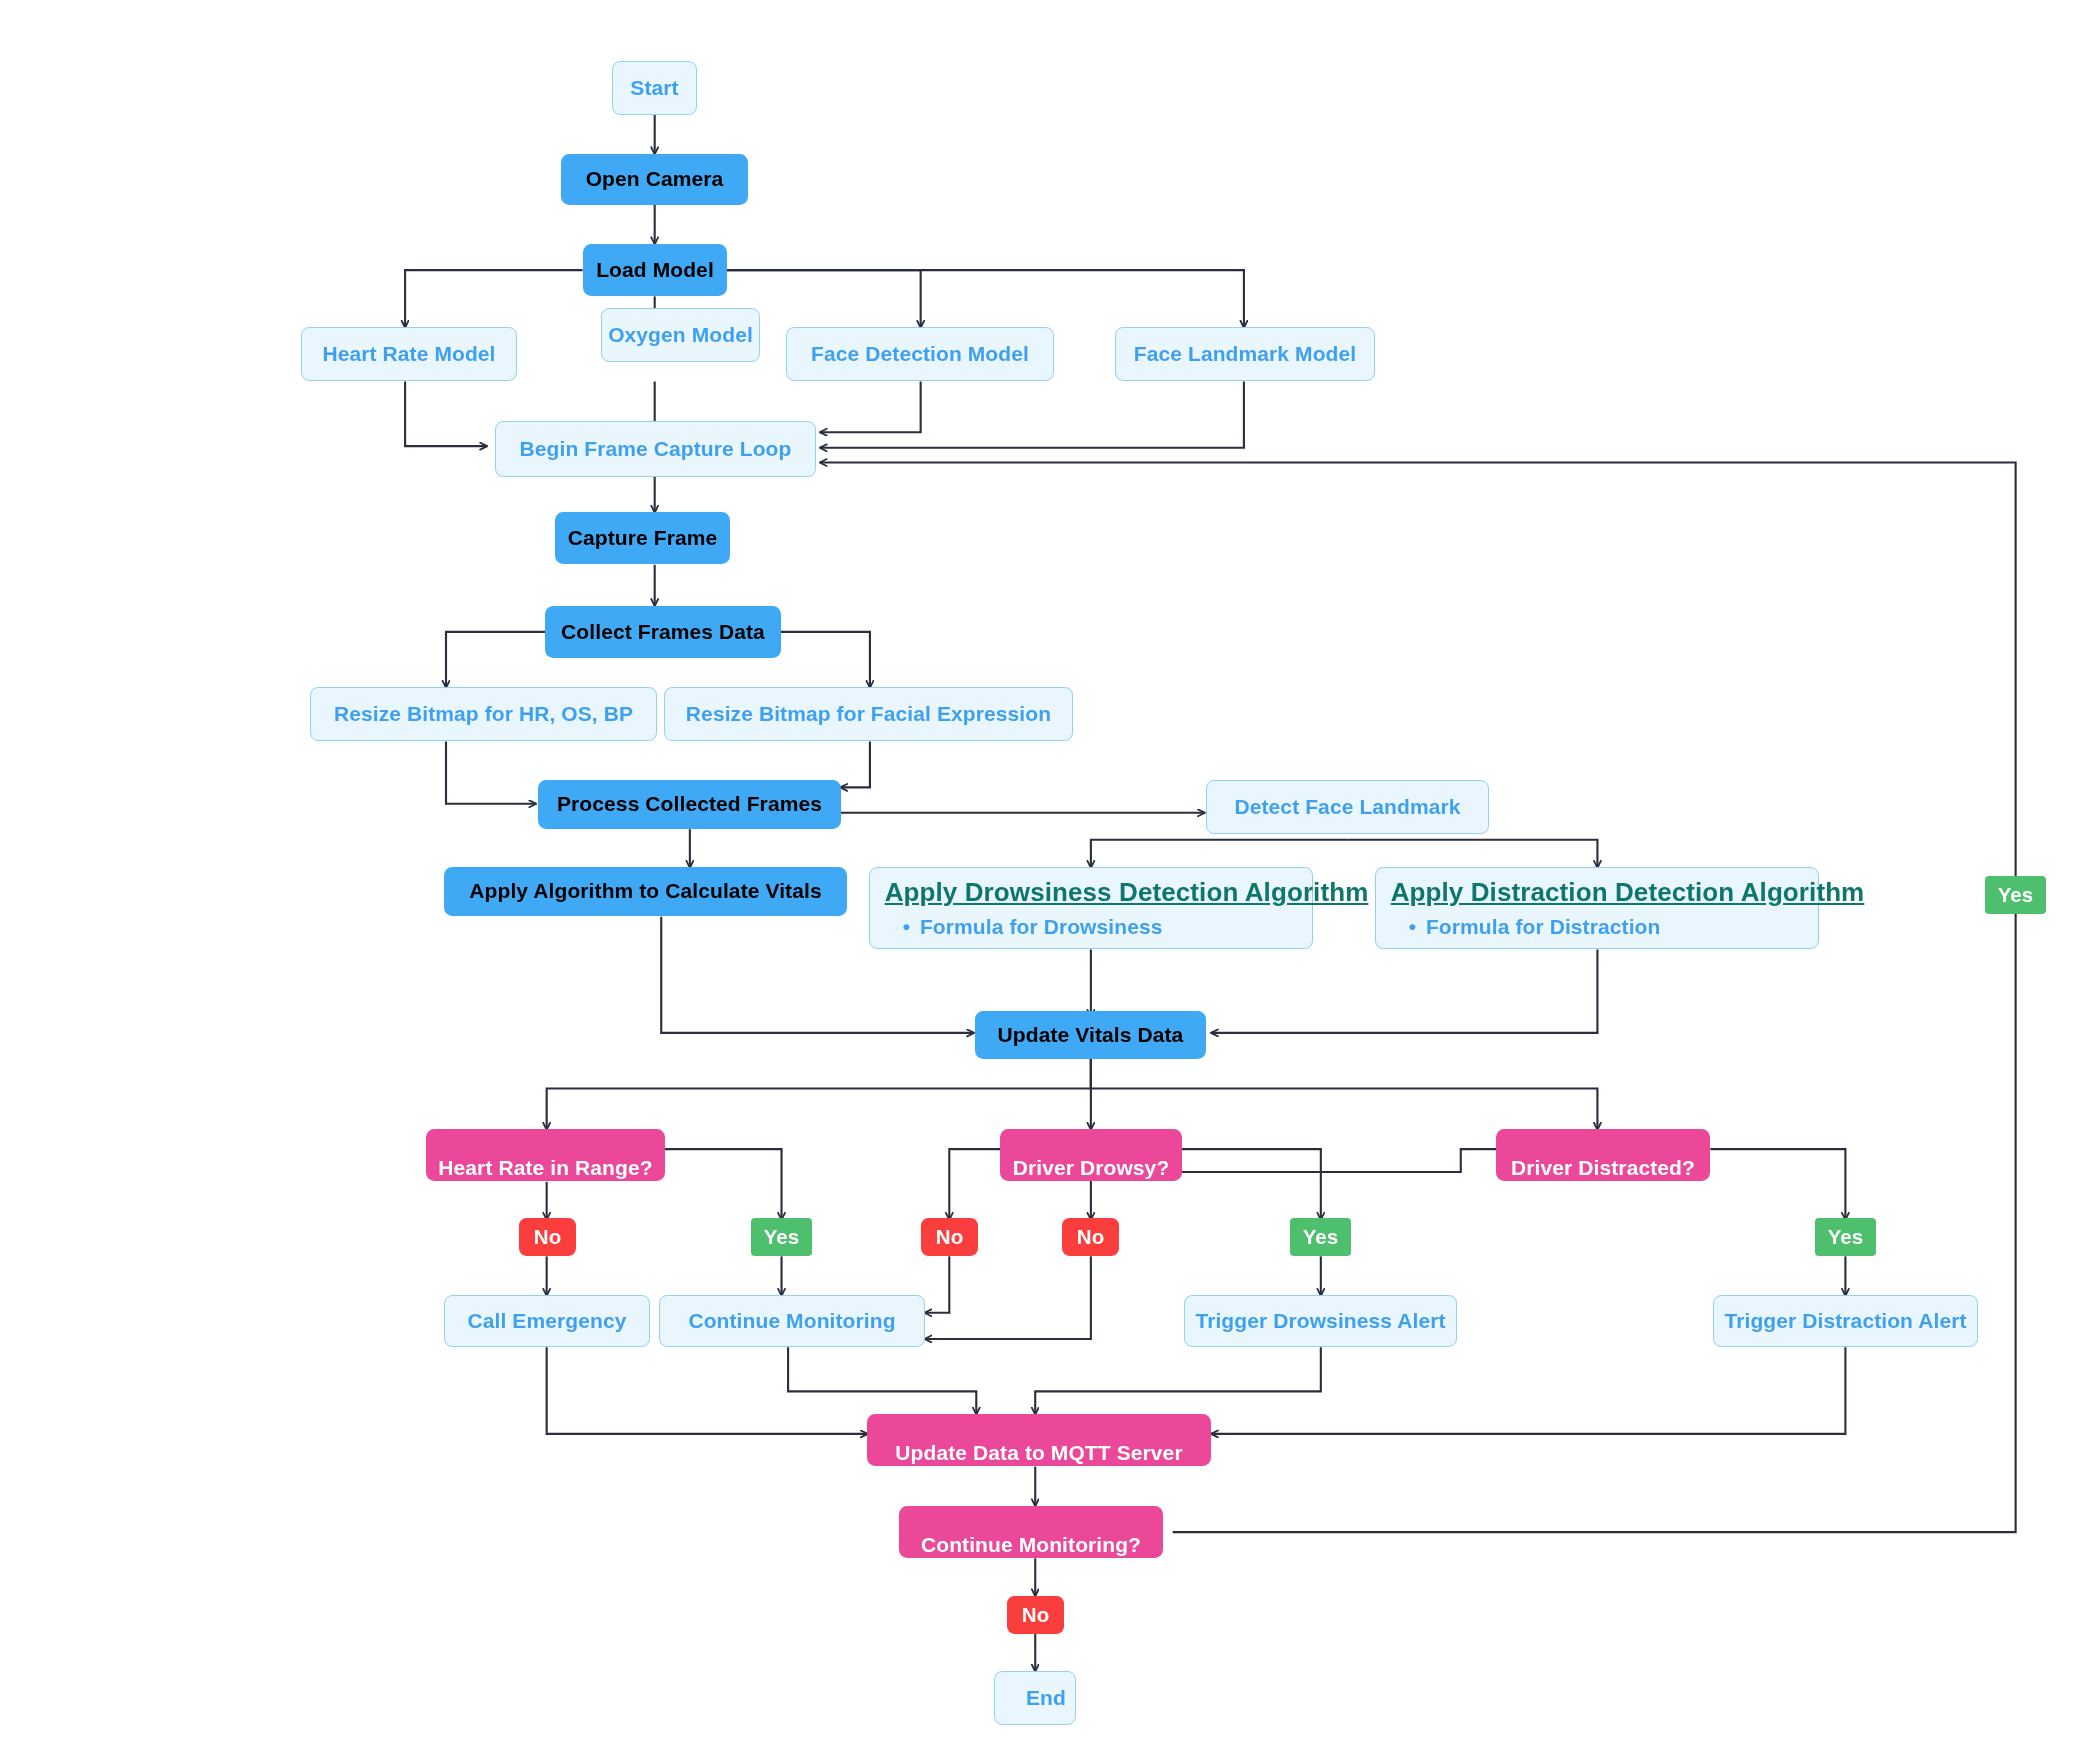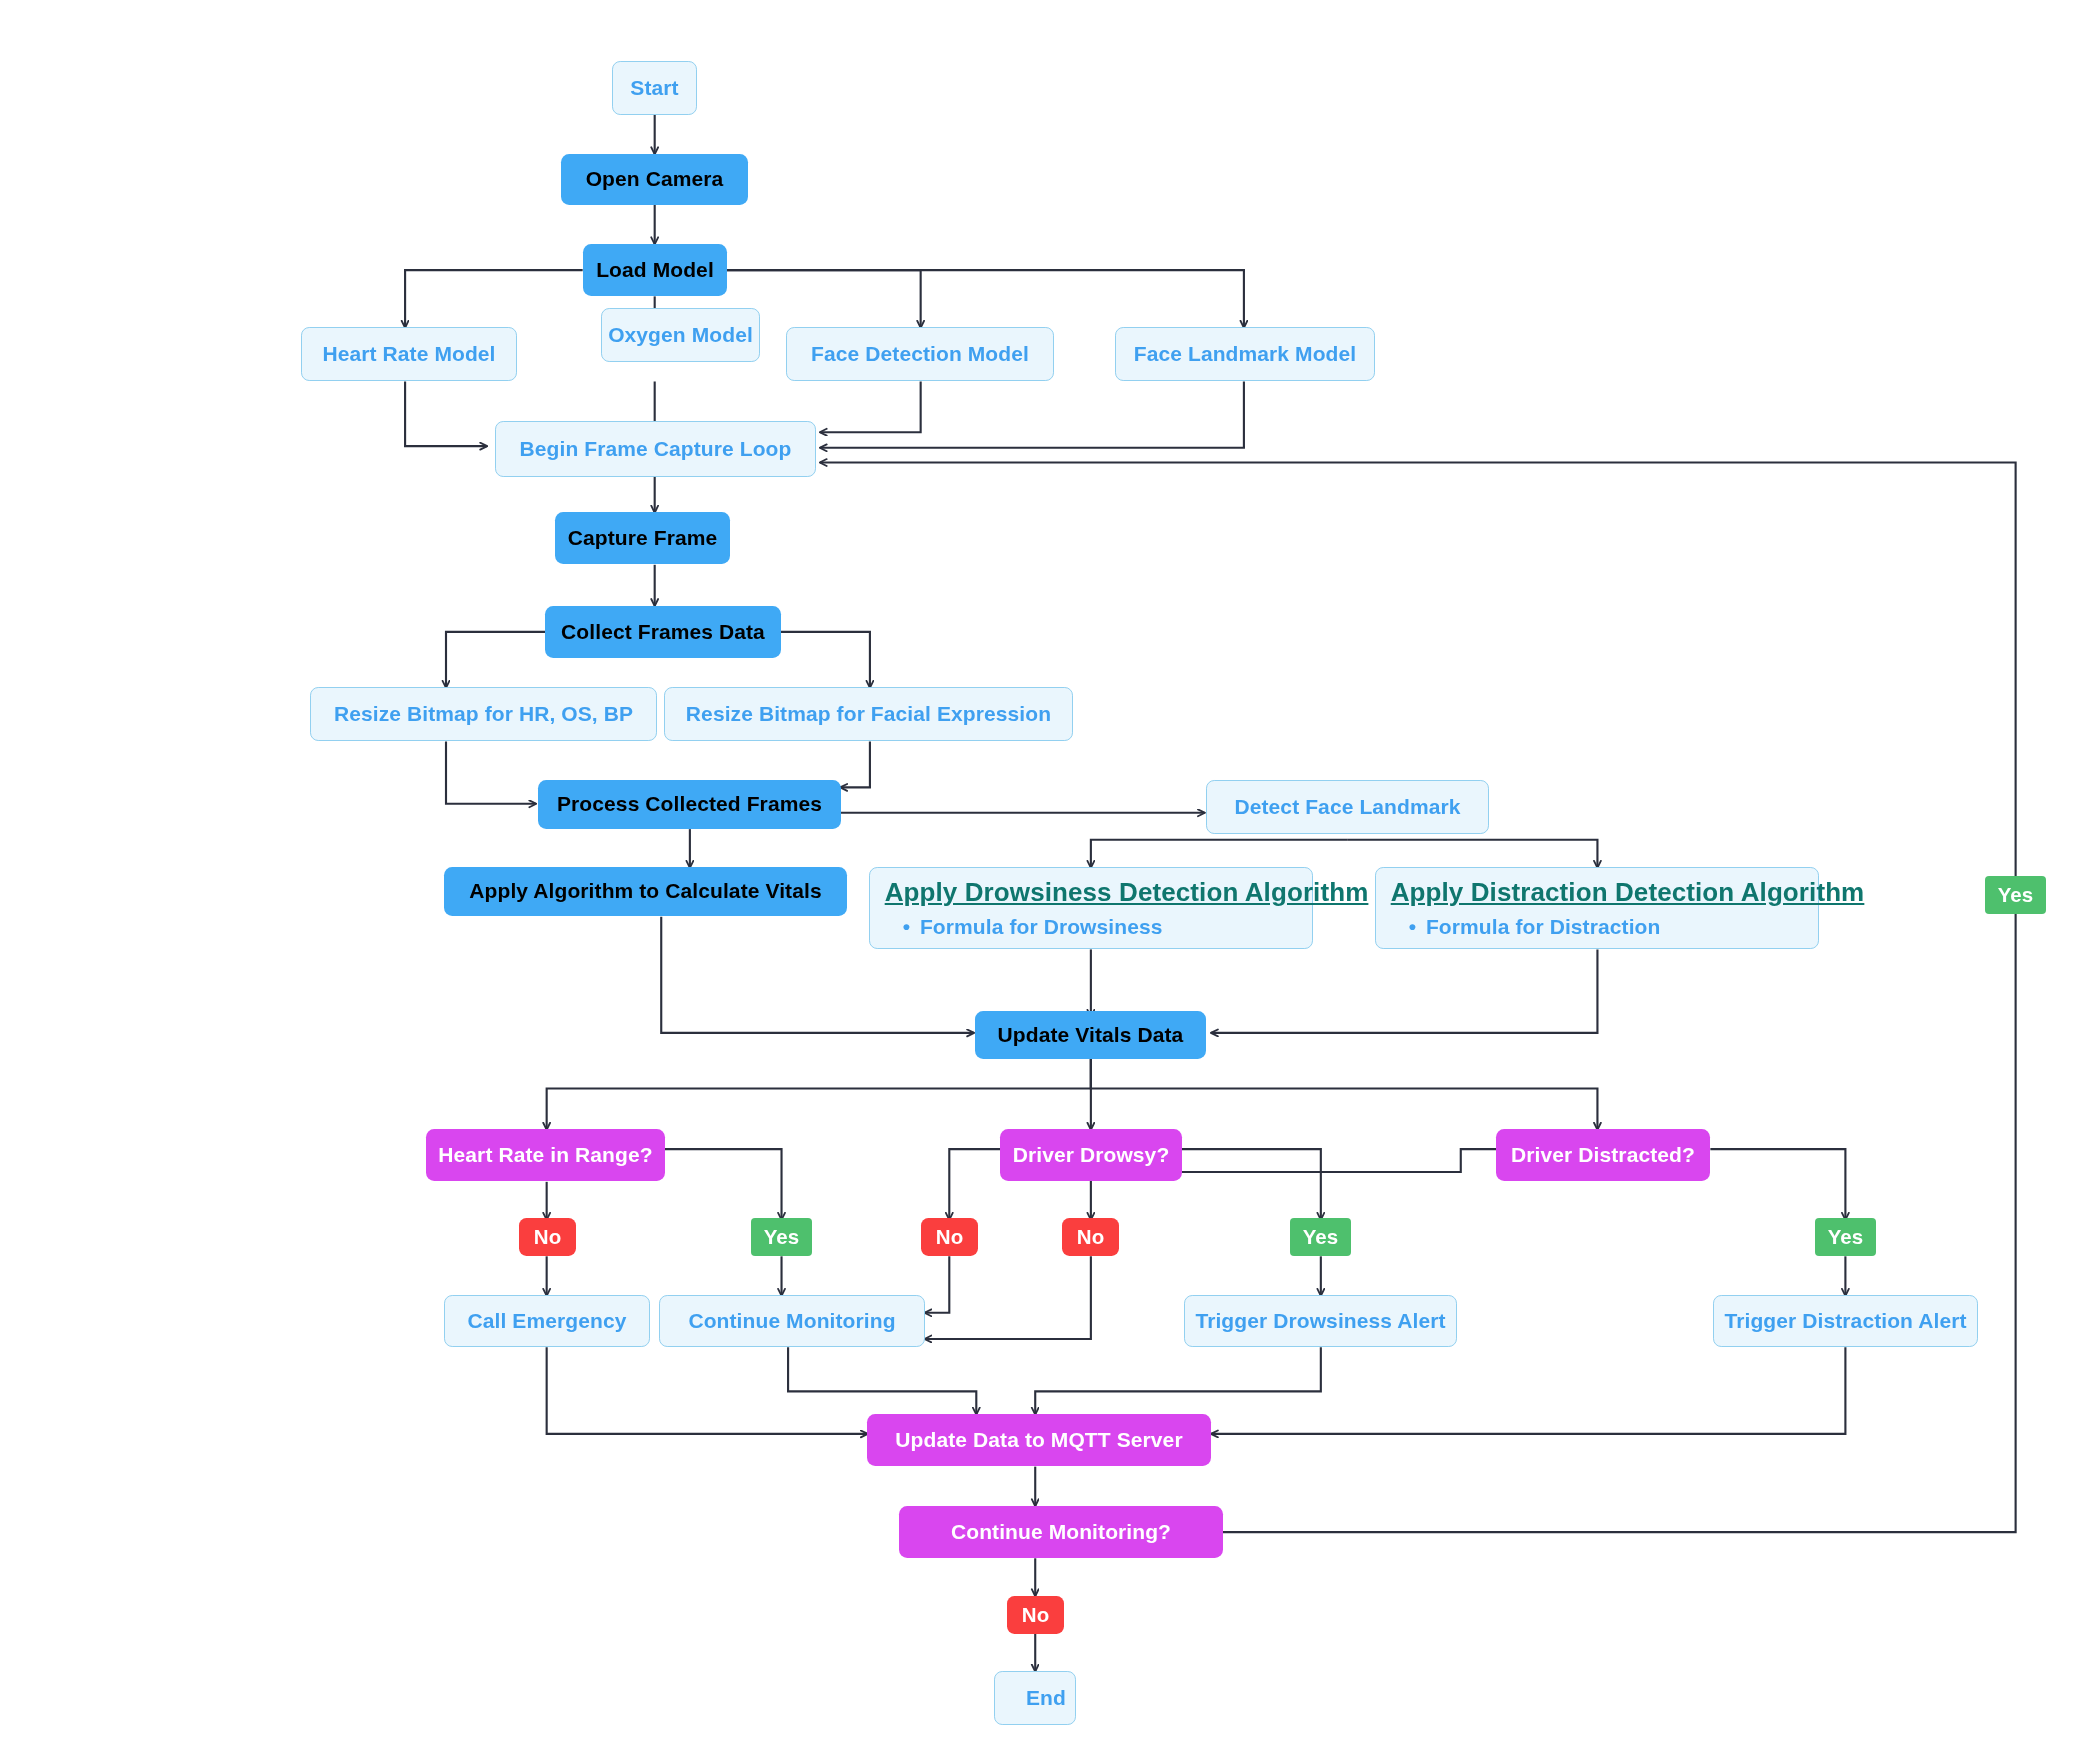--- a/index.html
+++ b/index.html
@@ -10,21 +10,21 @@
 
   .node{position:absolute;box-sizing:border-box;display:flex;align-items:center;
         justify-content:center;text-align:center;border-radius:8.2px;
         font-size:21px;font-weight:700;line-height:1.25;letter-spacing:0.1px;}
 
   
   .n-light{background:#eaf6fd;border:1.3px solid #92d0f0;color:#3fa0f0;}
   
   .n-blue{background:#3fa9f5;border:none;color:#000000;}
   
-  .n-navy{background:#d946ef;border:none;color:#ffffff;}
+  .n-navy{background:#ec4899;border:none;color:#ffffff;align-items:flex-end;}
   
   .n-yes{background:#4ec06d;border:none;color:#ffffff;font-size:20.5px;border-radius:4px;}
   .n-no{background:#fa3e3e;border:none;color:#ffffff;font-size:20.5px;border-radius:7.4px;}
 
   .algo{flex-direction:column;align-items:flex-start;justify-content:center;
         text-align:left;padding:8.2px 14.7px;font-weight:700;}
   .algo .ttl{font-size:26px;color:#0f766e;white-space:nowrap;text-decoration:underline;}
   .algo .bul{font-size:21px;color:#3fa0f0;white-space:nowrap;padding-left:18px;margin-top:4.9px;}
   .algo .bul::before{content:"\2022";margin-right:9.8px;}
 </style>
@@ -234,21 +234,21 @@
   </div>
 
   <div class="node n-light" style="left:1713px;top:1295px;width:265px;height:52px;">
     <span>Trigger Distraction Alert</span>
   </div>
 
   <div class="node n-navy" style="left:867px;top:1414px;width:344px;height:52px;">
     <span>Update Data to MQTT Server</span>
   </div>
 
-  <div class="node n-navy" style="left:899px;top:1506px;width:324px;height:52px;">
+  <div class="node n-navy" style="left:899px;top:1506px;width:264px;height:52px;">
     <span>Continue Monitoring?</span>
   </div>
 
   <div class="node n-light" style="left:994px;top:1671px;width:82px;height:54px;padding-left:22px;">
     <span>End</span>
   </div>
 
 </div>
 
 

